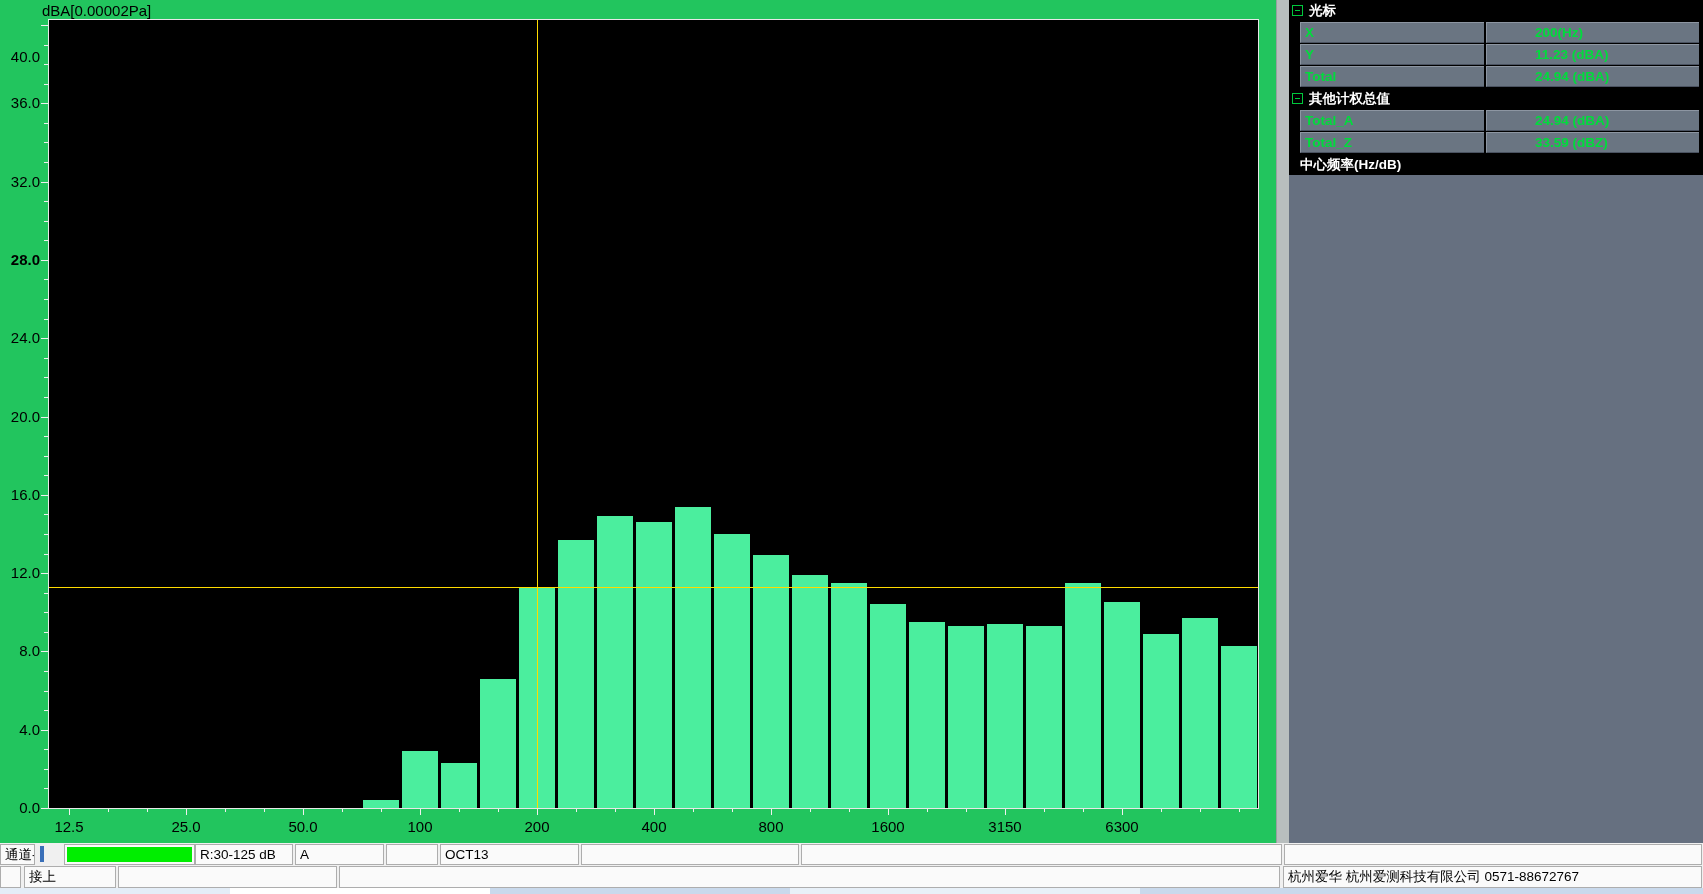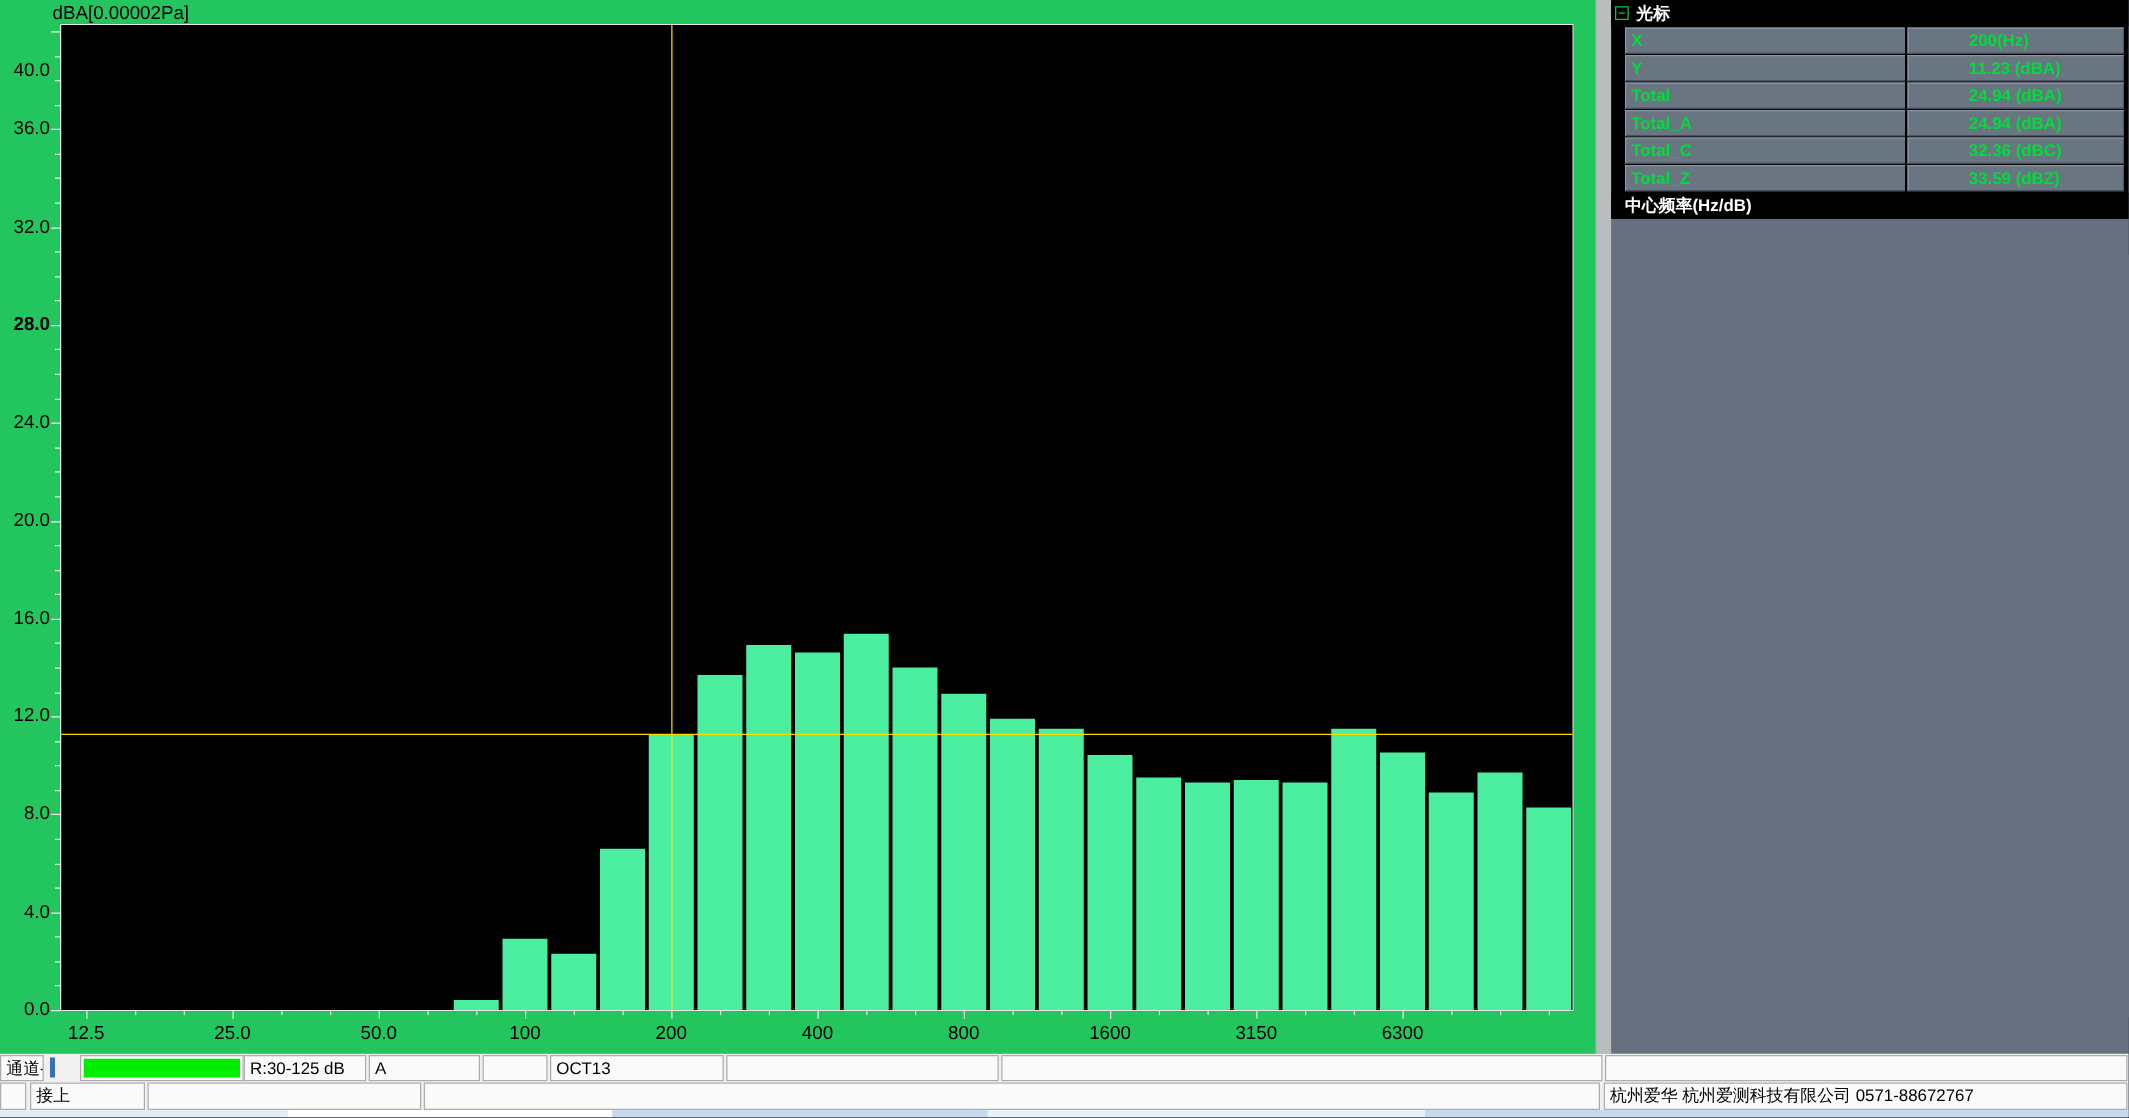--- a/index.html
+++ b/index.html
@@ -28,21 +28,21 @@
     font-size:13.5px;display:flex;align-items:center;}
   .collapse-icon{width:11px;height:11px;border:1px solid #00C83C;margin:0 6px 0 3px;
     position:relative;box-sizing:border-box;flex:none;}
   .collapse-icon::after{content:"";position:absolute;left:2px;right:2px;top:4px;height:1px;background:#00C83C;}
   .hdr-noicon{padding-left:11px;}
   .prow{height:21px;margin:0 4px 1px 11px;display:flex;}
   .prow .cell{background:#6A7582;border-top:1px solid #8d96a2;border-left:1px solid #8d96a2;
     border-bottom:1px solid #4a5260;box-sizing:border-box;color:#00DC3C;font-weight:bold;
     font-size:13.5px;line-height:19px;padding-left:4px;overflow:hidden;white-space:nowrap;}
   .prow .lab{flex:1;margin-right:2px;}
-  .prow .val{width:173px;flex:none;padding-left:48px;}
+  .prow .val{width:213px;flex:none;padding-left:48px;}
   
   #statusbar{position:absolute;left:0;top:843px;width:1703px;height:45px;background:#F0F0F0;}
   .scell{position:absolute;background:#FAFAFA;border:1px solid #ADADAD;box-sizing:border-box;
     font-size:13.5px;color:#000;line-height:19px;padding-left:4px;overflow:hidden;white-space:nowrap;}
   #swatch{position:absolute;background:#00EE00;}
   #blue-mark{position:absolute;left:40px;top:3px;width:4px;height:16px;background:#3A6FB8;}
   
   #taskbar-strip{position:absolute;left:0;top:888px;width:1703px;height:6px;background:#C9D9EC;}
   .sliver-seg{position:absolute;top:0;height:6px;}
 </style>
@@ -192,27 +192,27 @@
           <div class="cell val">200(Hz)</div>
         </div>
         <div class="prow">
           <div class="cell lab">Y</div>
           <div class="cell val">11.23 (dBA)</div>
         </div>
         <div class="prow">
           <div class="cell lab">Total</div>
           <div class="cell val">24.94 (dBA)</div>
         </div>
+        <div class="sec-header">
+          <span class="collapse-icon"></span>
+          <span>其他计权总值</span>
+        </div>
         <div class="prow">
           <div class="cell lab">Total_A</div>
           <div class="cell val">24.94 (dBA)</div>
-        </div>
-        <div class="prow">
-          <div class="cell lab">Total_C</div>
-          <div class="cell val">32.36 (dBC)</div>
         </div>
         <div class="prow">
           <div class="cell lab">Total_Z</div>
           <div class="cell val">33.59 (dBZ)</div>
         </div>
         <div class="sec-header hdr-noicon">
           <span>中心频率(Hz/dB)</span>
         </div>
       </div>
   </div>

